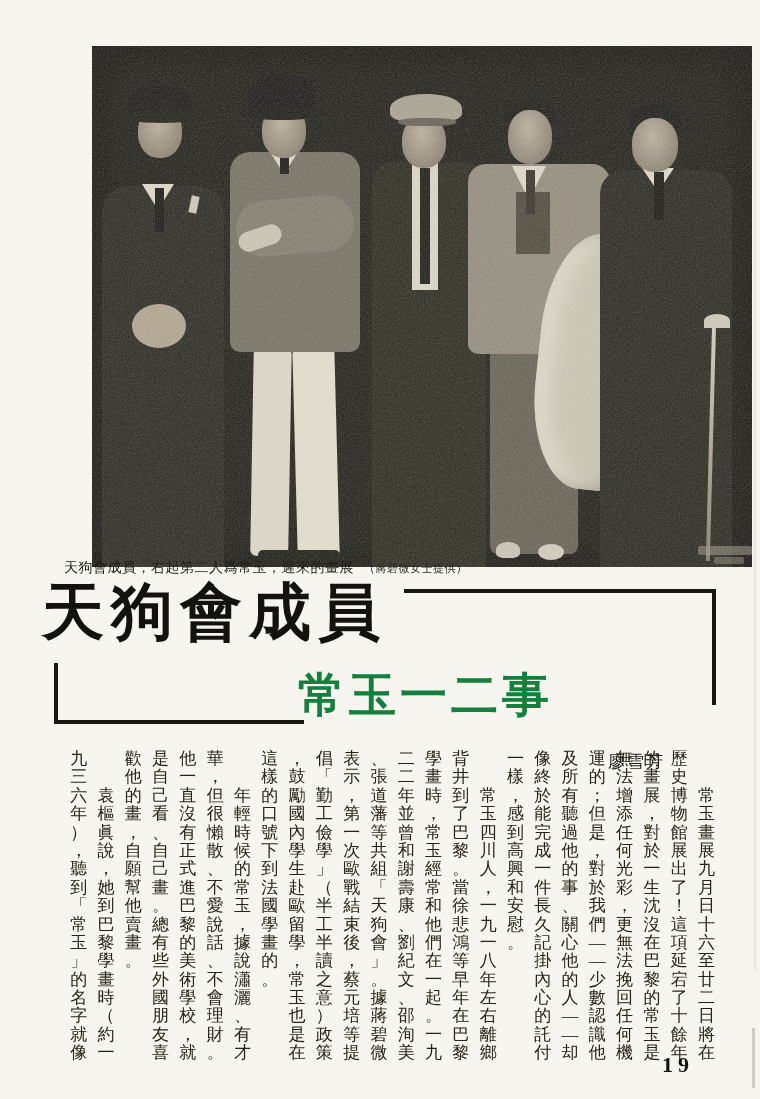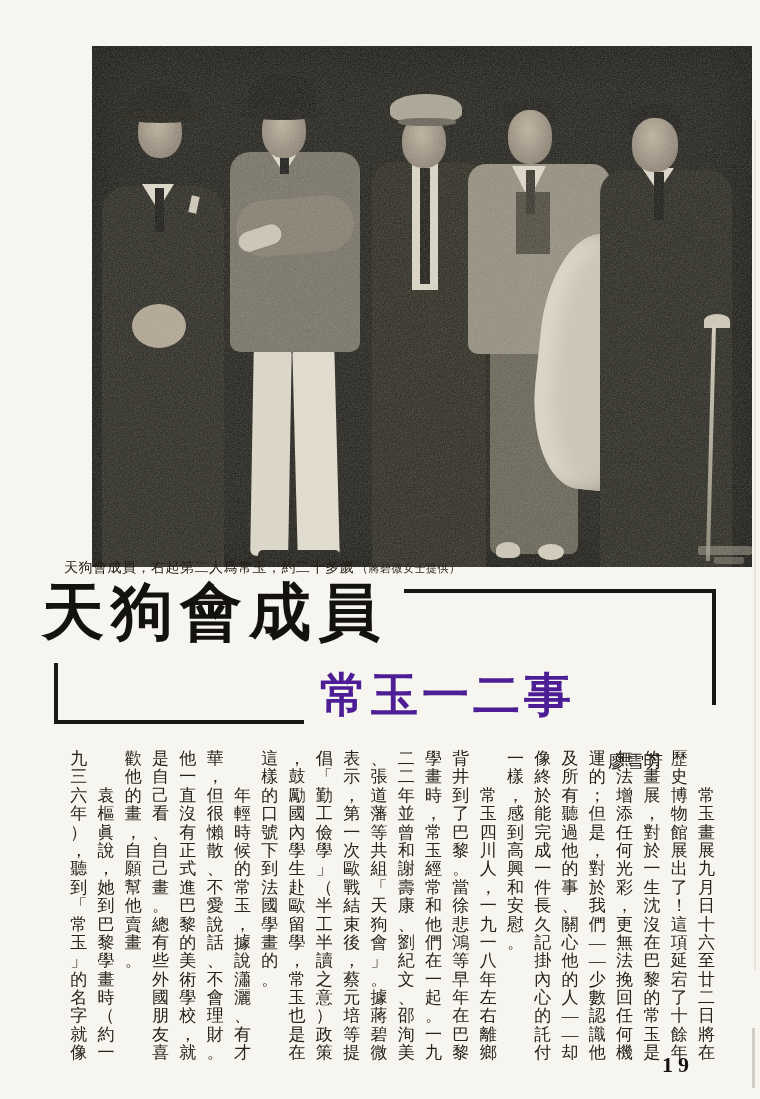--- a/index.html
+++ b/index.html
@@ -18,35 +18,35 @@
   .photo *{position:absolute;}
   .face{border-radius:46%;background:radial-gradient(ellipse at 45% 35%,#b8ac99,#82786a 78%);}
   .grain{left:0;top:0;width:100%;height:100%;pointer-events:none;}
 
   
   .caption{
     position:absolute;left:64px;top:559px;
     font-family:"Liberation Sans","DejaVu Sans",sans-serif;
     font-size:14px;color:#211e17;letter-spacing:.5px;white-space:nowrap;
   }
-  .caption .credit{font-size:11px;margin-left:3px;color:#2a271f;}
+  .caption .credit{font-size:11px;margin-left:10px;color:#2a271f;}
 
   
   .title{
     position:absolute;left:42px;top:580px;margin:0;line-height:1.05;
     font-size:62px;font-weight:900;letter-spacing:7px;color:#14120e;
     font-family:"Liberation Serif","DejaVu Serif",serif;white-space:nowrap;
   }
   .rule-tr{position:absolute;left:404px;top:589px;width:308px;height:112px;
     border-top:4px solid #191813;border-right:4px solid #191813;}
   .rule-bl{position:absolute;left:54px;top:663px;width:246px;height:57px;
     border-left:4px solid #191813;border-bottom:4px solid #191813;}
   .subtitle{
-    position:absolute;left:320px;top:670px;margin:0;line-height:1.1;
-    font-size:47px;font-weight:700;letter-spacing:4px;color:#4c1d95;white-space:nowrap;
+    position:absolute;left:298px;top:670px;margin:0;line-height:1.1;
+    font-size:47px;font-weight:700;letter-spacing:4px;color:#15803d;white-space:nowrap;
   }
   .author{
     position:absolute;left:608px;top:750px;
     font-size:17px;letter-spacing:2px;color:#1c1a15;white-space:nowrap;
   }
 
   
   .article{
     position:absolute;left:58px;top:750px;width:658px;height:316px;
     display:flex;flex-direction:row-reverse;justify-content:flex-start;
@@ -136,21 +136,21 @@
   <svg class="grain" width="660" height="521">
     <filter id="noise">
       <feTurbulence type="fractalNoise" baseFrequency="0.8" numOctaves="2" stitchTiles="stitch"></feTurbulence>
       <feColorMatrix type="matrix" values="0 0 0 0 0.82  0 0 0 0 0.80  0 0 0 0 0.72  0 0 0 0.30 0"></feColorMatrix>
     </filter>
     <rect width="660" height="521" filter="url(#noise)"></rect>
   </svg>
 </figure>
 
 <div class="caption">
-  <span>天狗會成員，右起第二人爲常玉，約二十多歲</span><span class="credit">（蔣碧微女士提供）</span>
+  <span>天狗會成員，右起第二人爲常玉，遲來的畫展</span><span class="credit">（蔣碧微女士提供）</span>
 </div>
 
 <div class="rule-tr"></div>
 <div class="rule-bl"></div>
 <h1 class="title">天狗會成員</h1>
 <h2 class="subtitle">常玉一二事</h2>
 <div class="author">廖雪芳</div>
 
 <div id="body-columns" class="article">
     <div class="t-col">

